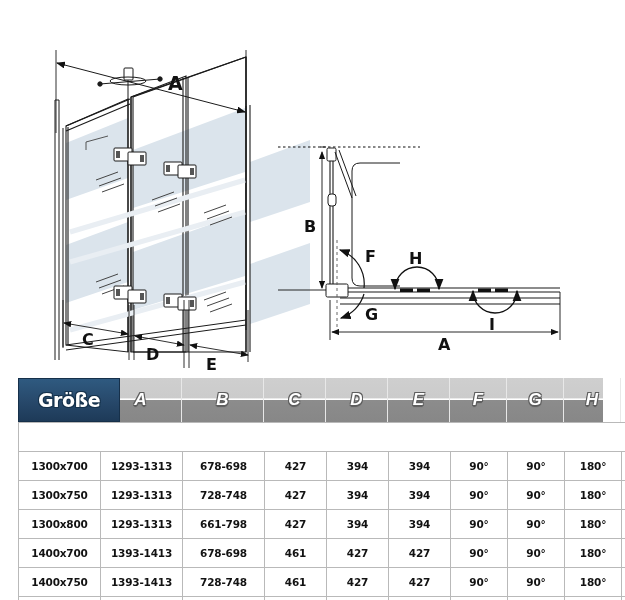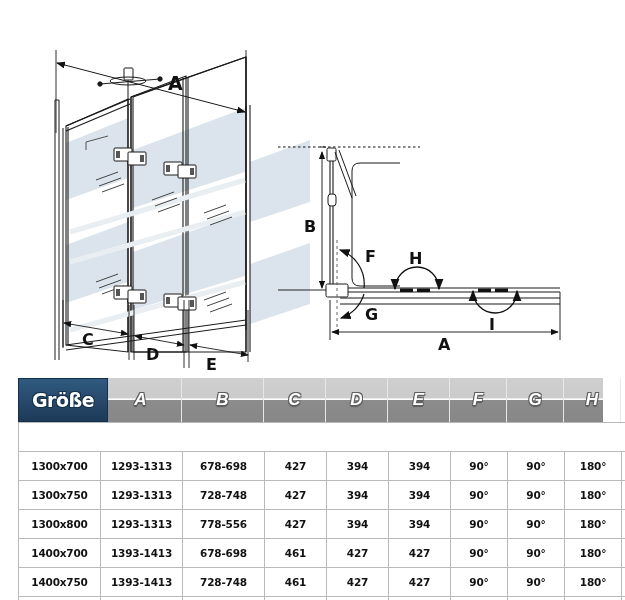--- a/index.html
+++ b/index.html
@@ -78,21 +78,21 @@
       -1px  1px 0 #5e5e5e,
        1px  1px 0 #5e5e5e,
        0    2px 1px rgba(0,0,0,0.35);
     line-height: 1;
     padding-bottom: 2px;
   }
   .groesse-cell {
     position: absolute;
     left: 0;
     top: 0;
-    width: 90px;
+    width: 102px;
     height: 44px;
     background: linear-gradient(to bottom, #2f5a80 0%, #27486a 55%, #1d3a58 100%);
     border: 1px solid #16304a;
     box-sizing: border-box;
     display: flex;
     align-items: center;
     justify-content: center;
   }
   .groesse-text {
     font-family: "DejaVu Sans", sans-serif;
@@ -458,21 +458,21 @@
           <td>394</td>
           <td>394</td>
           <td>90°</td>
           <td>90°</td>
           <td>180°</td>
           <td>180°</td>
         </tr>
         <tr>
           <td>1300x800</td>
           <td>1293-1313</td>
-          <td>778-556</td>
+          <td>661-798</td>
           <td>427</td>
           <td>394</td>
           <td>394</td>
           <td>90°</td>
           <td>90°</td>
           <td>180°</td>
           <td>180°</td>
         </tr>
         <tr>
           <td>1400x700</td>

